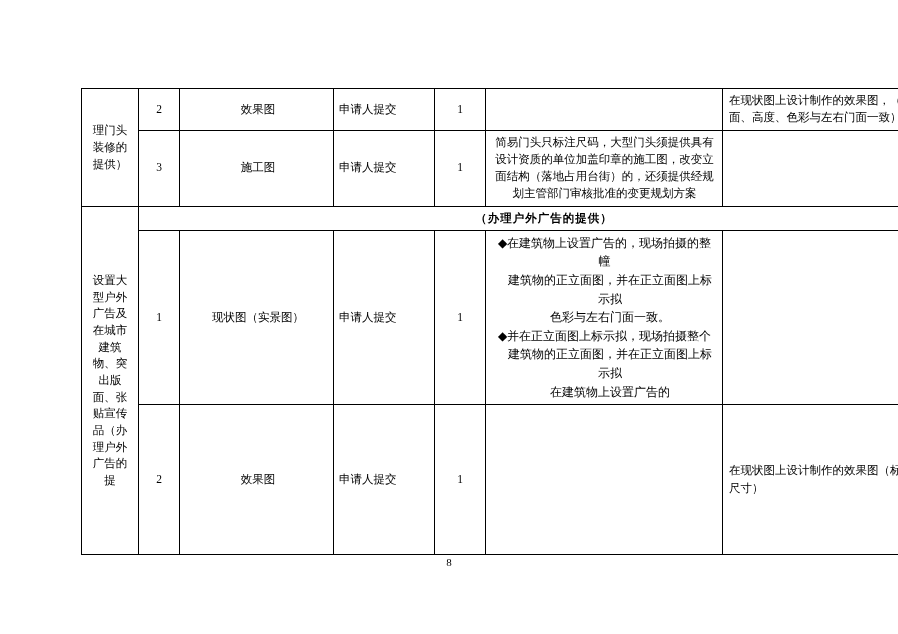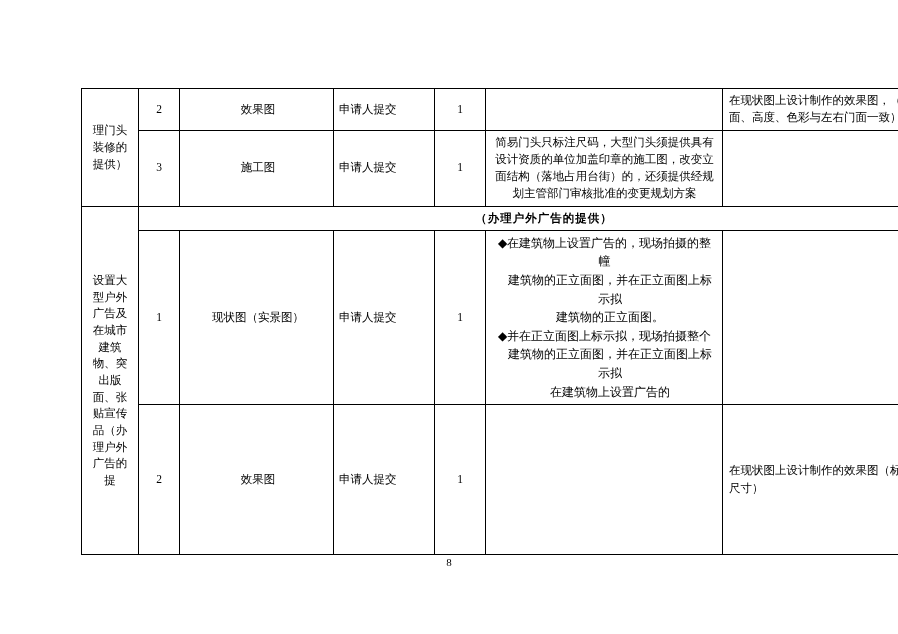--- a/index.html
+++ b/index.html
@@ -145,21 +145,21 @@
 
       <tr>
         <td class="c-num">1</td>
         <td class="c-name">现状图（实景图）</td>
         <td class="c-who">申请人提交</td>
         <td class="c-cnt">1</td>
         <td class="c-req">
           <div class="req-block">
             <span class="bullet-line">◆在建筑物上设置广告的，现场拍摄的整幢</span>
             <span class="sub-line">建筑物的正立面图，并在正立面图上标示拟</span>
-            <span class="sub-line">建筑物的正立面图。</span>
+            <span class="sub-line">色彩与左右门面一致。</span>
             <span class="bullet-line">◆并在正立面图上标示拟，现场拍摄整个</span>
             <span class="sub-line">建筑物的正立面图，并在正立面图上标示拟</span>
             <span class="sub-line">在建筑物上设置广告的</span>
           </div>
         </td>
         <td class="c-note"></td>
       </tr>
 
       <tr style="height:150px;">
         <td class="c-num">2</td>

